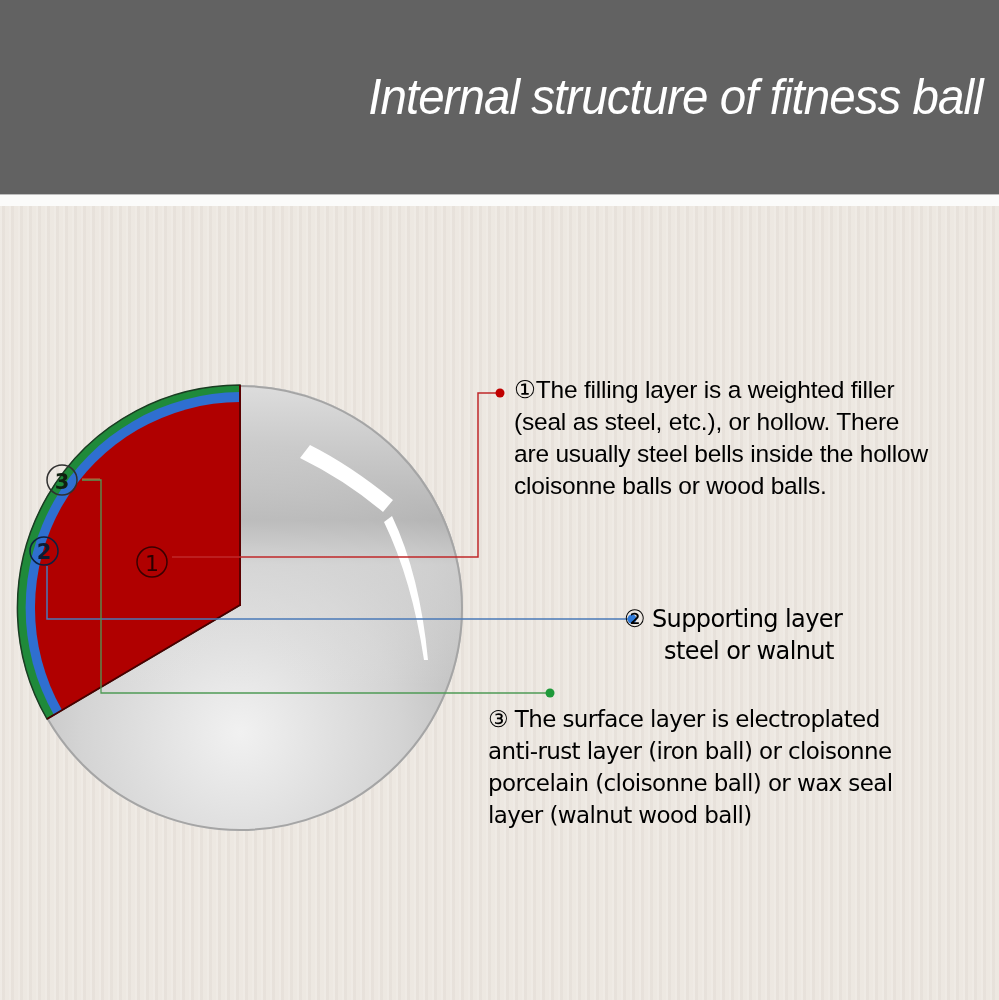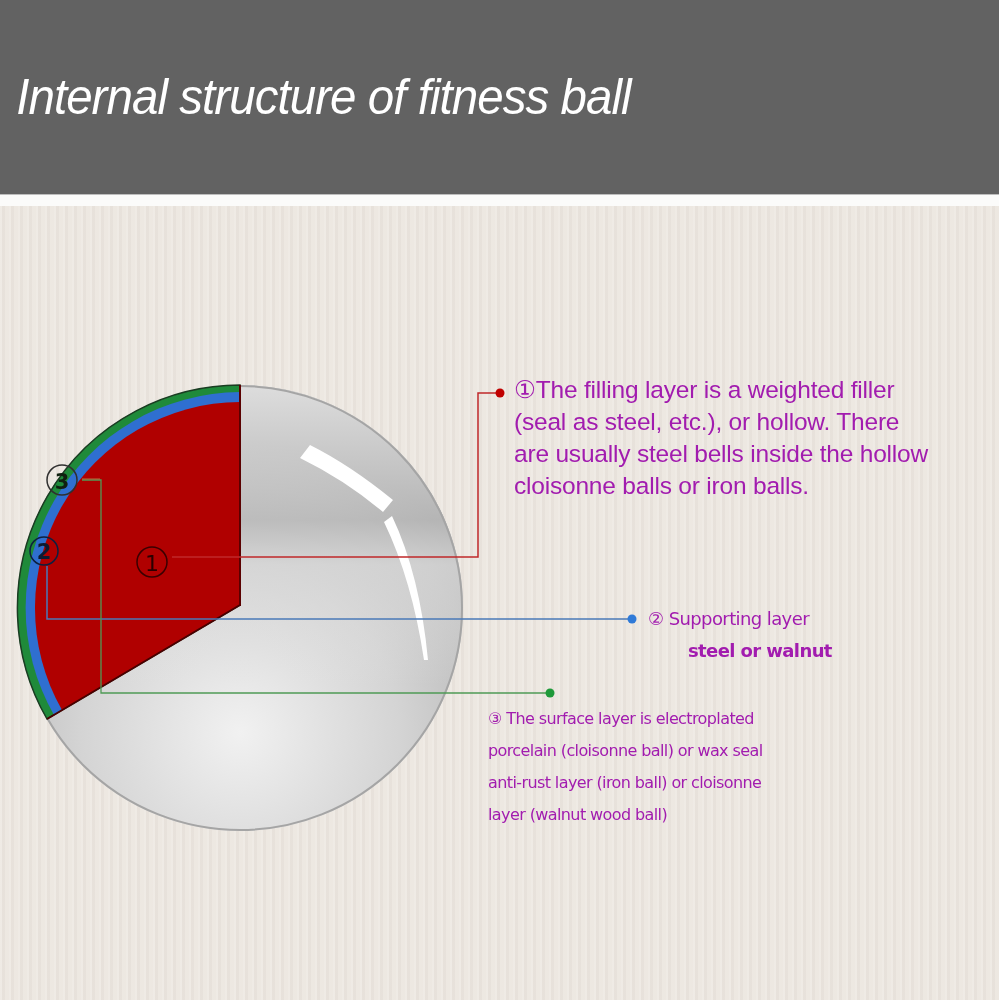--- a/index.html
+++ b/index.html
@@ -4,54 +4,54 @@
 <style>
   html, body { margin: 0; padding: 0; }
   body {
     width: 999px; height: 1000px; position: relative; overflow: hidden;
     background: #ece6df;
     font-family: "Liberation Sans", sans-serif;
   }
   .header {
     position: absolute; left: 0; top: 0; width: 999px; height: 194px;
     background: #626262;
-    display: flex; align-items: center; justify-content: flex-start;
+    display: flex; align-items: center; justify-content: flex-end;
   }
   .header h1 {
     margin: 0; color: #ffffff; font-weight: normal; font-style: italic;
     font-size: 50px; letter-spacing: -1px;
     font-family: "Liberation Sans", sans-serif;
     transform: scaleX(0.95);
   }
   .header-gap {
     position: absolute; left: 0; top: 194px; width: 999px; height: 12px;
     background: #fbfbfa; border-top: 1px solid #bdbdbd;
   }
   .canvas {
     position: absolute; left: 0; top: 206px; width: 999px; height: 794px;
     background:
       repeating-linear-gradient(90deg, rgba(255,255,255,0.18) 0 2px, rgba(0,0,0,0.02) 2px 5px, rgba(255,255,255,0.08) 5px 9px),
       #ece6df;
   }
   svg.diagram { position: absolute; left: 0; top: 0; }
-  .label { position: absolute; color: #a21caf; }
+  .label { position: absolute; color: #000000; }
   .label1 {
     left: 514px; top: 374px; width: 480px;
     font-family: "Liberation Sans", sans-serif; font-size: 24.5px; line-height: 32px;
     letter-spacing: -0.2px;
   }
   .label2 {
-    left: 648px; top: 603px; width: 260px;
-    font-family: "DejaVu Sans", sans-serif; font-size: 18px; line-height: 32px;
+    left: 624px; top: 603px; width: 260px;
+    font-family: "DejaVu Sans", sans-serif; font-size: 24px; line-height: 32px;
     letter-spacing: -0.6px;
   }
-  .label2 .line2 { display: block; padding-left: 40px; font-weight: bold; }
+  .label2 .line2 { display: block; padding-left: 40px; }
   .label3 {
     left: 488px; top: 703px; width: 480px;
-    font-family: "DejaVu Sans", sans-serif; font-size: 16px; line-height: 32px;
+    font-family: "DejaVu Sans", sans-serif; font-size: 23px; line-height: 32px;
     letter-spacing: -0.6px;
   }
 </style>
 </head>
 <body>
 
 <div class="header">
   <h1>Internal structure of fitness ball</h1>
 </div>
 <div class="header-gap"></div>
@@ -118,26 +118,26 @@
     <polyline points="82,480 101,480 101,693 550,693" fill="none" stroke="#4f9a55" stroke-width="1.3"></polyline>
     <polyline points="82,479 100,479" fill="none" stroke="#b87040" stroke-width="1"></polyline>
     <circle cx="550" cy="693" r="4.5" fill="#1f9a3a"></circle>
   </g>
 </svg>
 
 <div class="label label1">
   <div>①The filling layer is a weighted filler</div>
   <div>(seal as steel, etc.), or hollow. There</div>
   <div>are usually steel bells inside the hollow</div>
-  <div>cloisonne balls or iron balls.</div>
+  <div>cloisonne balls or wood balls.</div>
 </div>
 
 <div class="label label2">
   <div>② Supporting layer</div>
   <div class="line2">steel or walnut</div>
 </div>
 
 <div class="label label3">
   <div>③ The surface layer is electroplated</div>
+  <div>anti-rust layer (iron ball) or cloisonne</div>
   <div>porcelain (cloisonne ball) or wax seal</div>
-  <div>anti-rust layer (iron ball) or cloisonne</div>
   <div>layer (walnut wood ball)</div>
 </div>
 
 </body></html>

